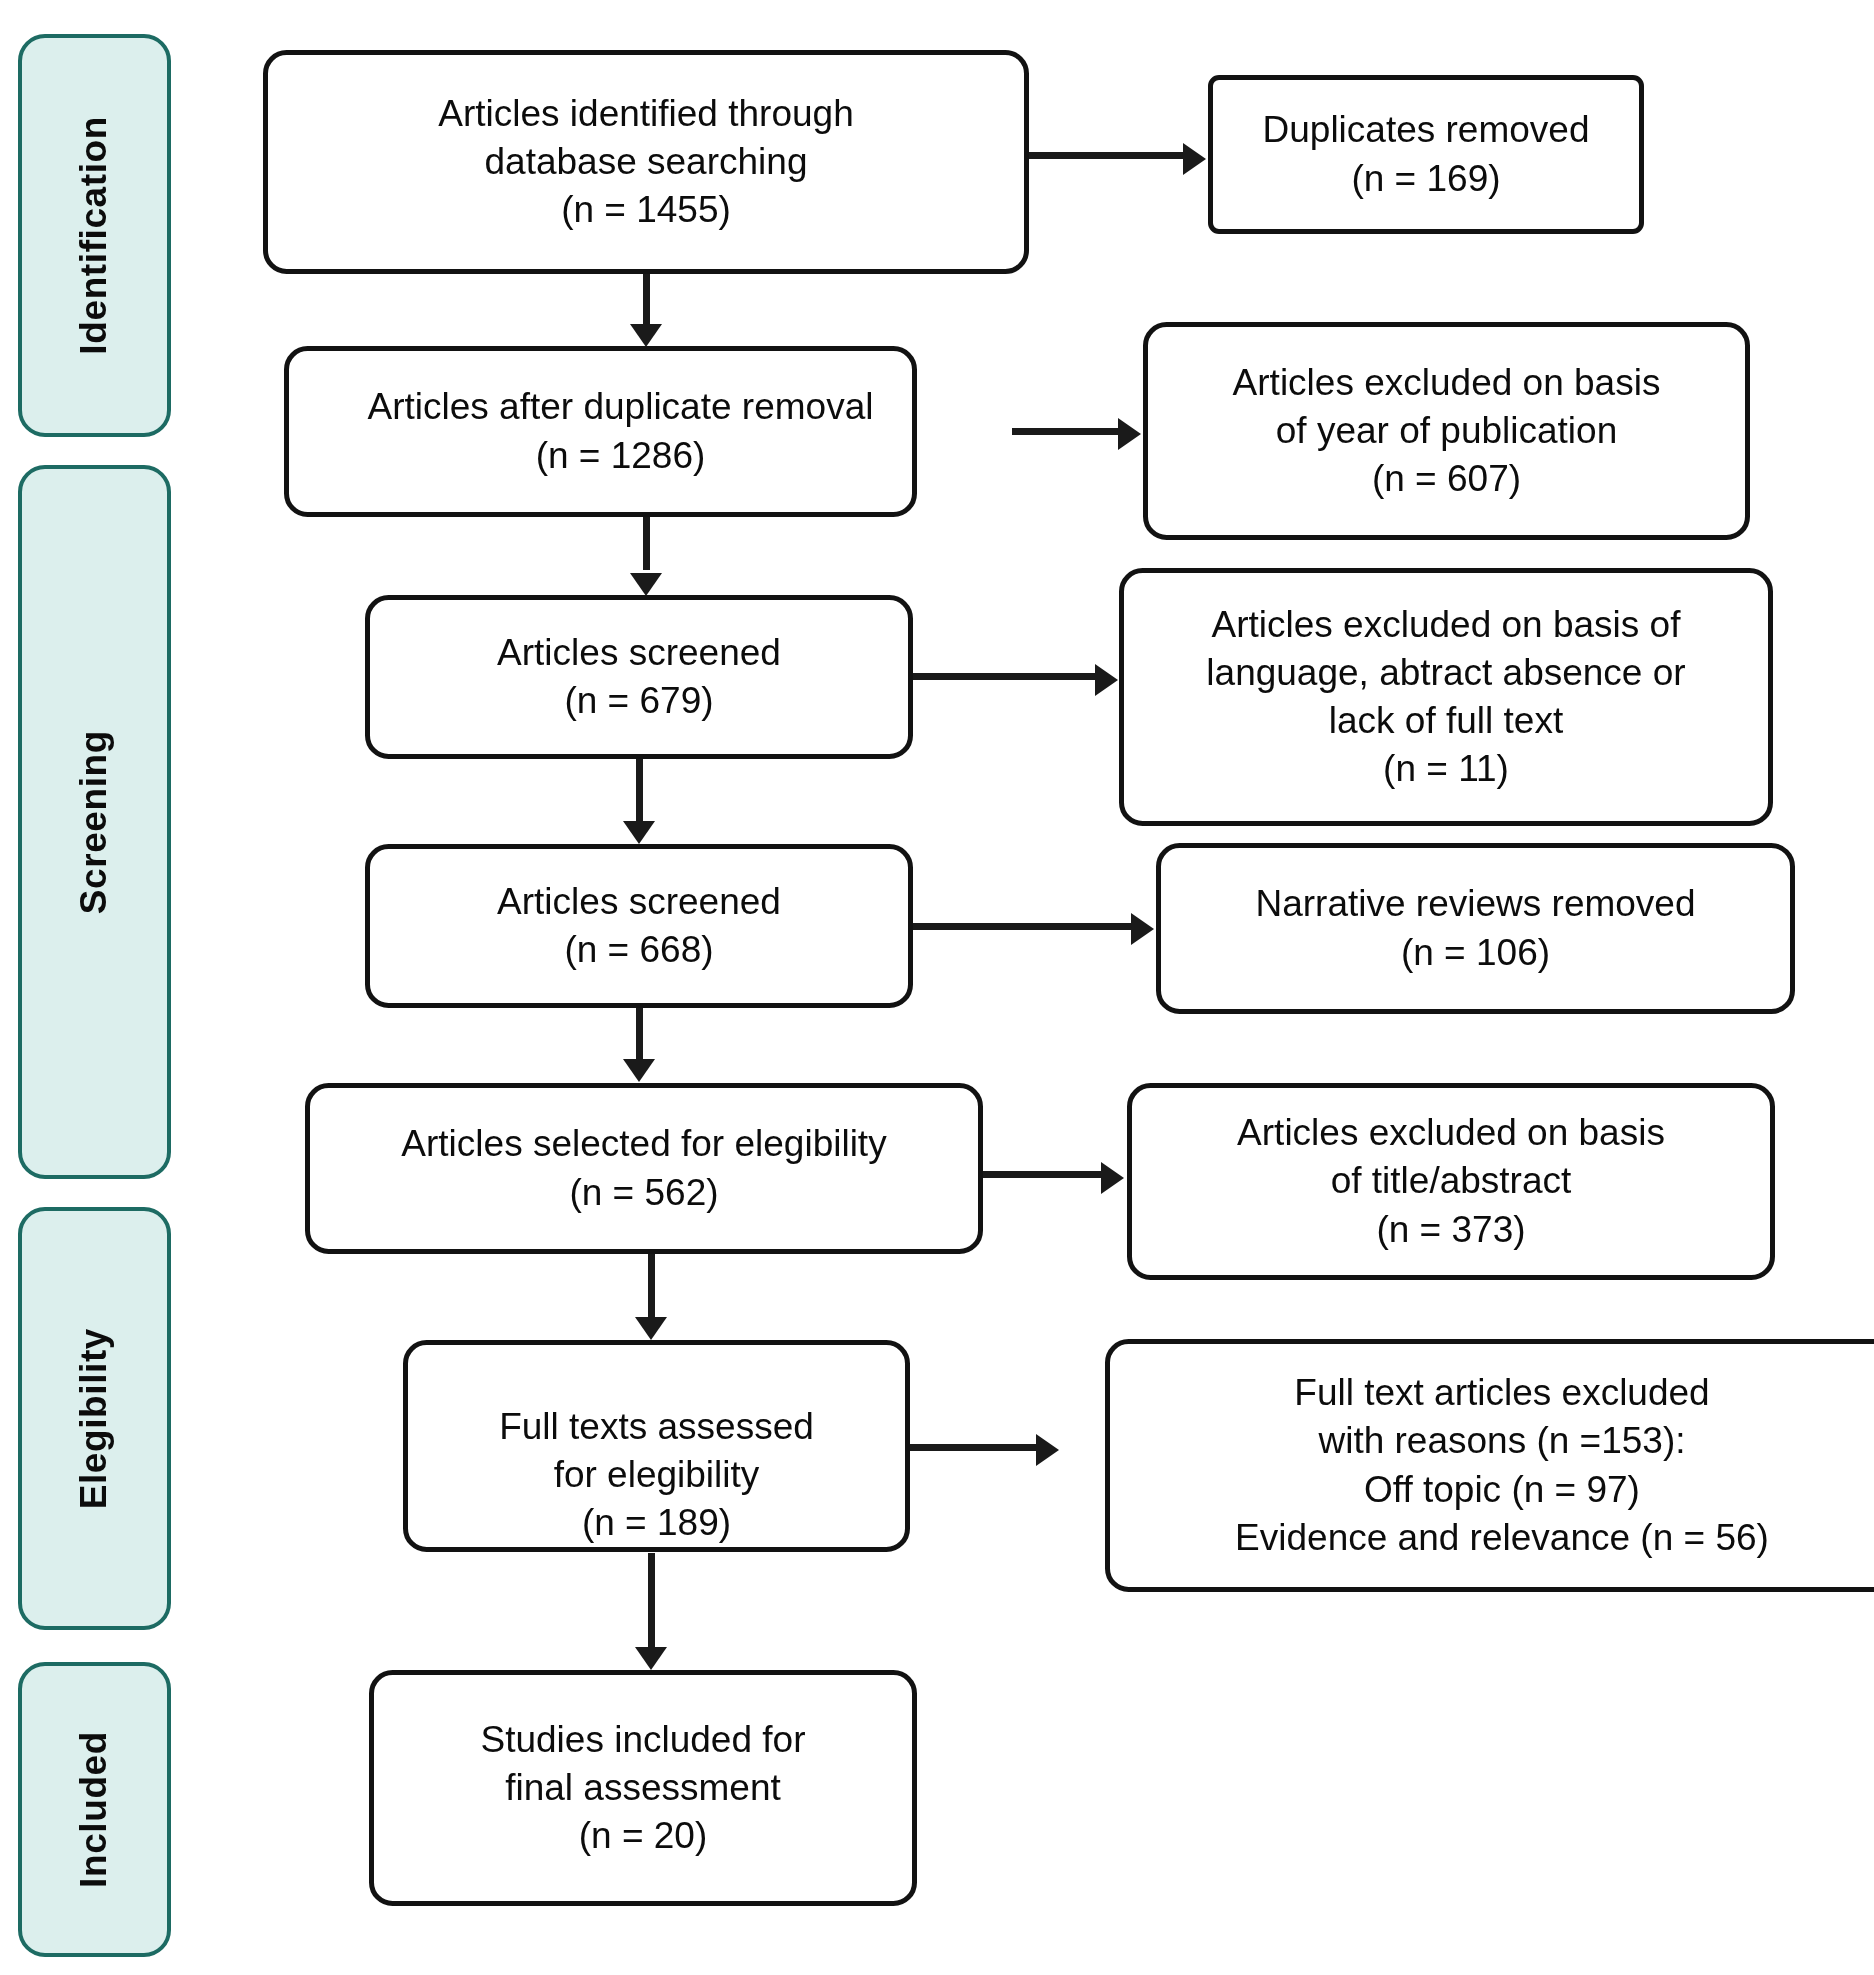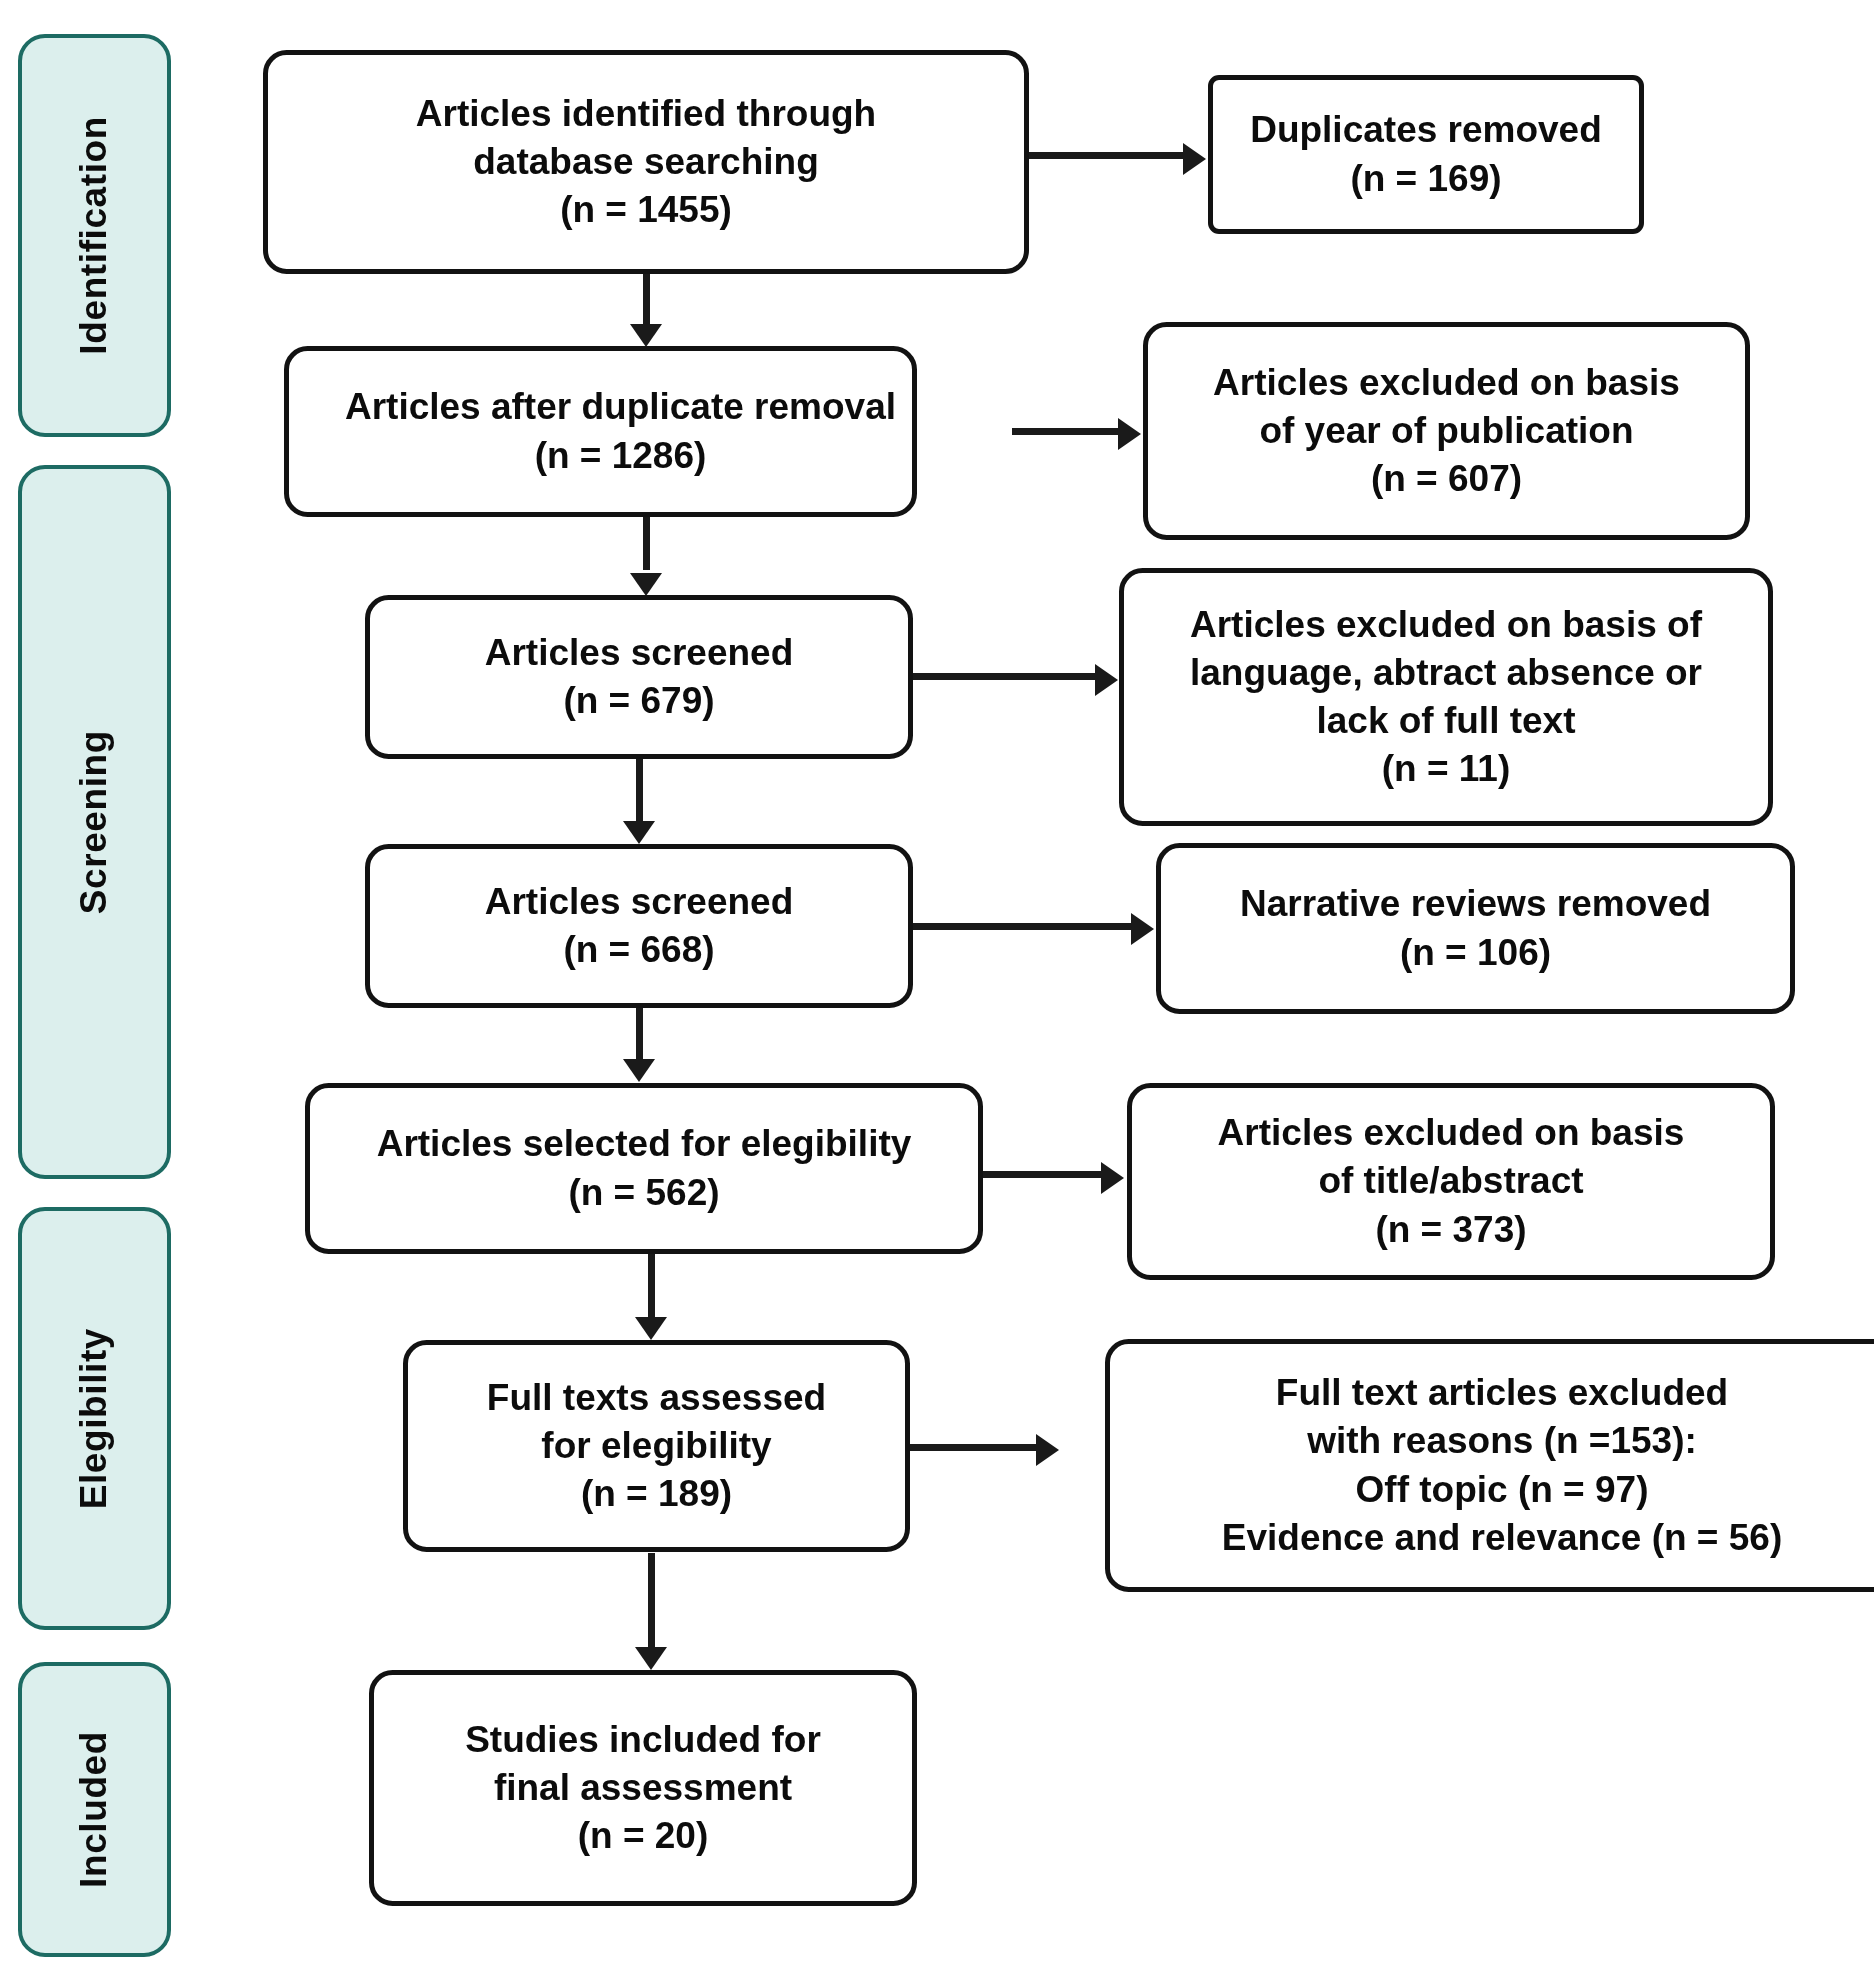--- a/index.html
+++ b/index.html
@@ -48,21 +48,21 @@
     border: 5.3px solid #121212;
     border-radius: 23.6px;
     box-sizing: border-box;
     display: flex;
     align-items: center;
     justify-content: center;
     text-align: center;
   }
   .flow-box-text {
     font-size: 37px;
-    font-weight: bold;
+    font-weight: normal;
     line-height: 1.3;
     color: #0c0c0c;
     padding: 0 14px;
     white-space: pre-line;
   }
 
   
   .conn-line {
     position: absolute;
     background: #1a1a1a;
@@ -127,21 +127,21 @@
   <div class="flow-box" style="left:365px; top:844px; width:548px; height:164px;">
     <span class="flow-box-text">Articles screened
 (n = 668)</span>
   </div>
 
   <div class="flow-box" style="left:305px; top:1083px; width:678px; height:171px;">
     <span class="flow-box-text">Articles selected for elegibility
 (n = 562)</span>
   </div>
 
-  <div class="flow-box" style="left:403px; top:1340px; width:507px; height:212px;">
+  <div class="flow-box" style="left:403px; top:1340px; width:507px; height:212px;align-items:flex-end;">
     <span class="flow-box-text">Full texts assessed
 for elegibility
 (n = 189)</span>
   </div>
 
   <div class="flow-box" style="left:369px; top:1670px; width:548px; height:236px;">
     <span class="flow-box-text">Studies included for
 final assessment
 (n = 20)</span>
   </div>

